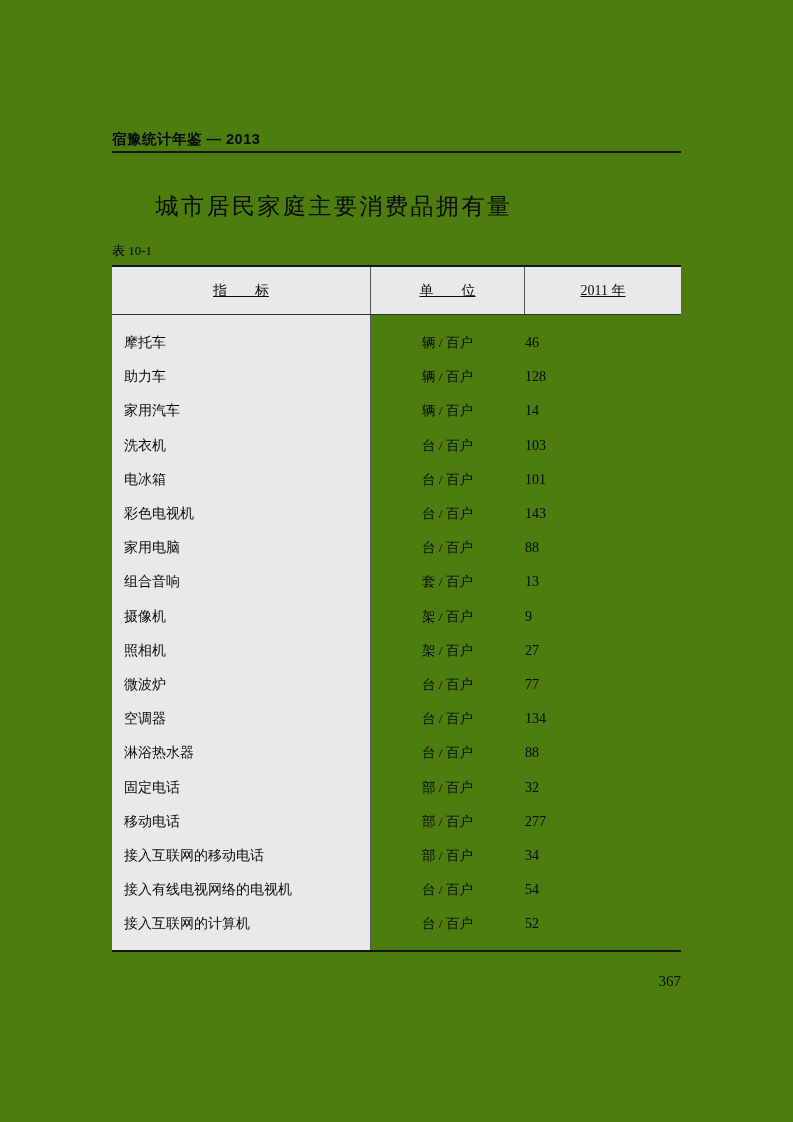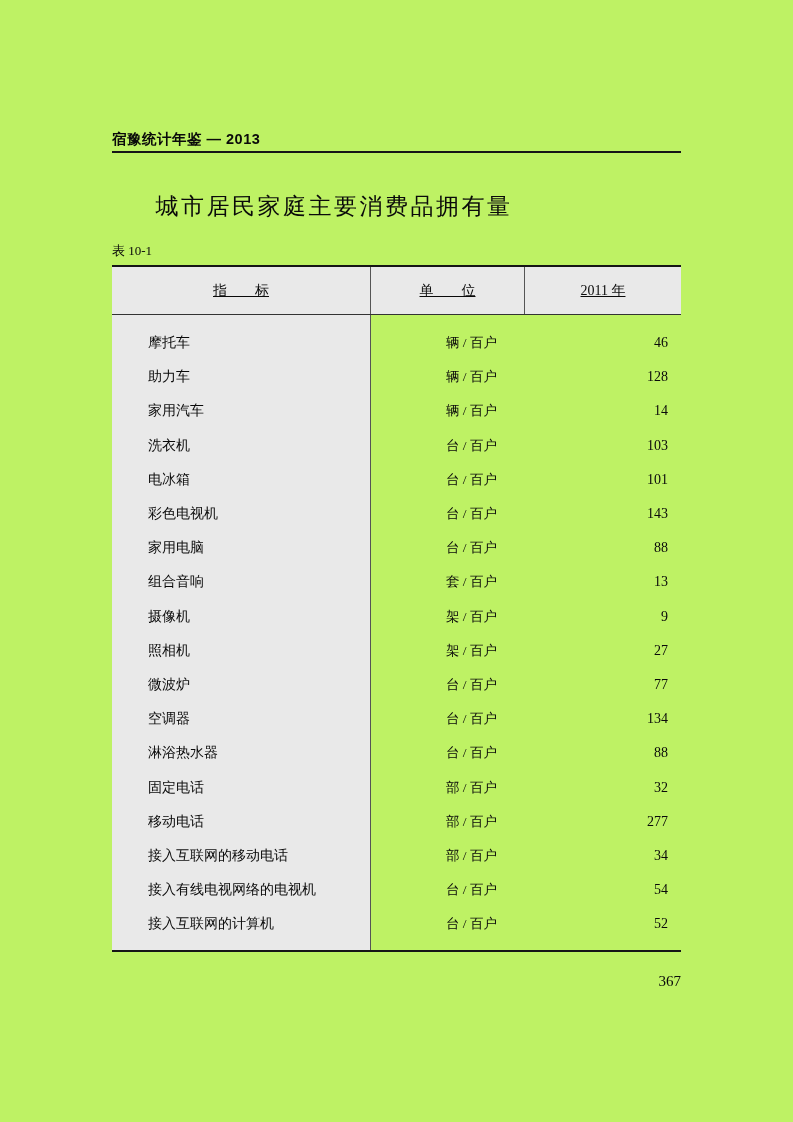--- a/index.html
+++ b/index.html
@@ -1,19 +1,19 @@
 <!DOCTYPE html>
 <html style="--shaded-bg: #e9e9e9; --rule-heavy: #161616; --rule-light: #555555;"><head>
 <meta charset="utf-8">
 <style>
   html,body { margin:0; padding:0; background:#ffffff; }
   .page {
     position:relative;
     width:793px; height:1122px;
-    background:#bef264;
+    background:#4d7c0f;
     font-family:"Liberation Serif","DejaVu Serif",serif;
     color:#0a0a0a;
     overflow:hidden;
   }
   .running-header {
     position:absolute; left:112px; top:130px;
     font-family:"Liberation Sans","DejaVu Sans",sans-serif;
     font-weight:bold; font-size:14.5px; letter-spacing:0.5px;
     white-space:nowrap;
   }
@@ -63,23 +63,23 @@
     width:258px;
     background:var(--shaded-bg,#e9e9e9);
     border-right:1px solid var(--rule-light,#555555);
   }
   .trow {
     position:relative;
     display:flex; align-items:center;
     height:34.2px;
     font-size:14px;
   }
-  .trow .c1 { width:258px; box-sizing:border-box; padding-left:12px;margin-left:24px; }
+  .trow .c1 { width:258px; box-sizing:border-box; padding-left:12px; }
   .trow .c2 { width:155px; text-align:center; font-size:13.5px; }
-  .trow .c3 { flex:1; text-align:right; padding-right:13px; }
+  .trow .c3 { flex:1; text-align:left; padding-right:13px; }
   .page-number {
     position:absolute; right:112px; top:973px;
     font-size:15px;
   }
 </style>
 </head>
 <body>
 
 <div class="page">
 

